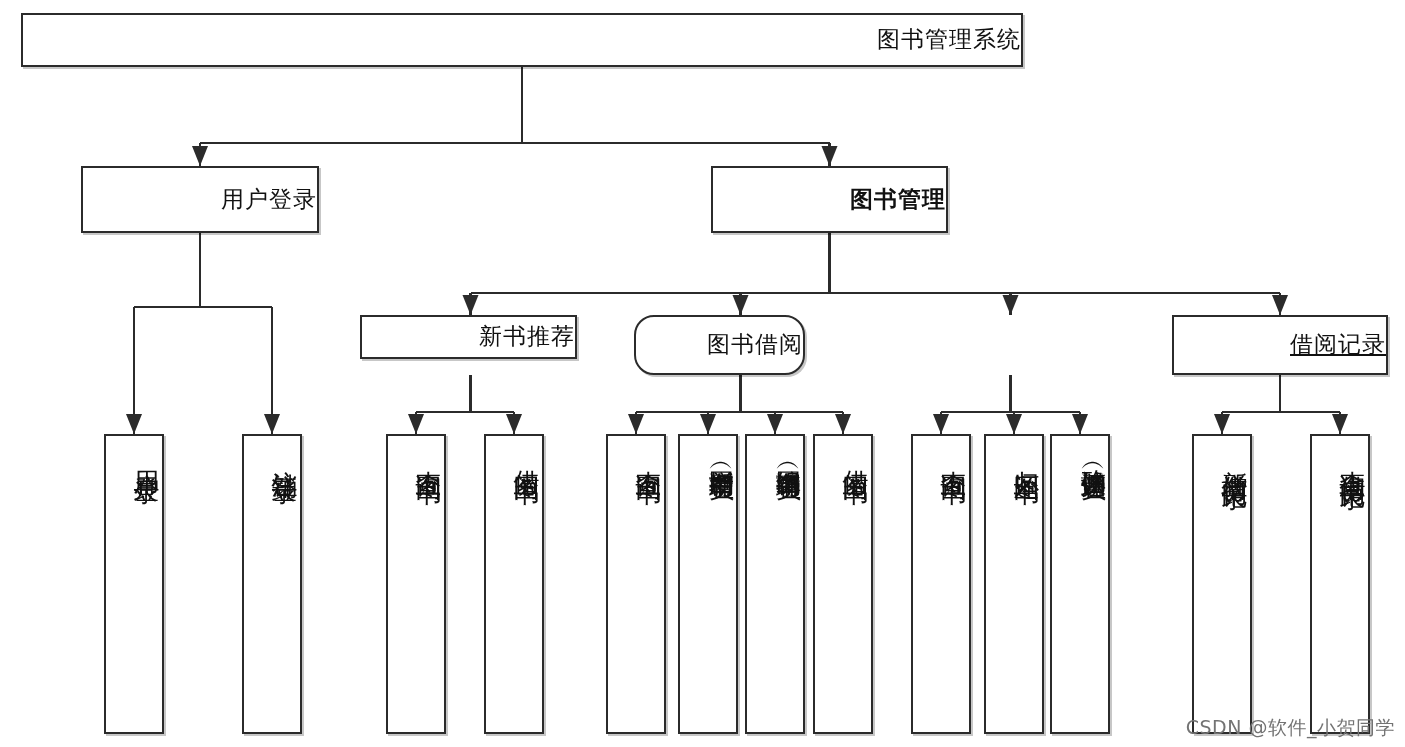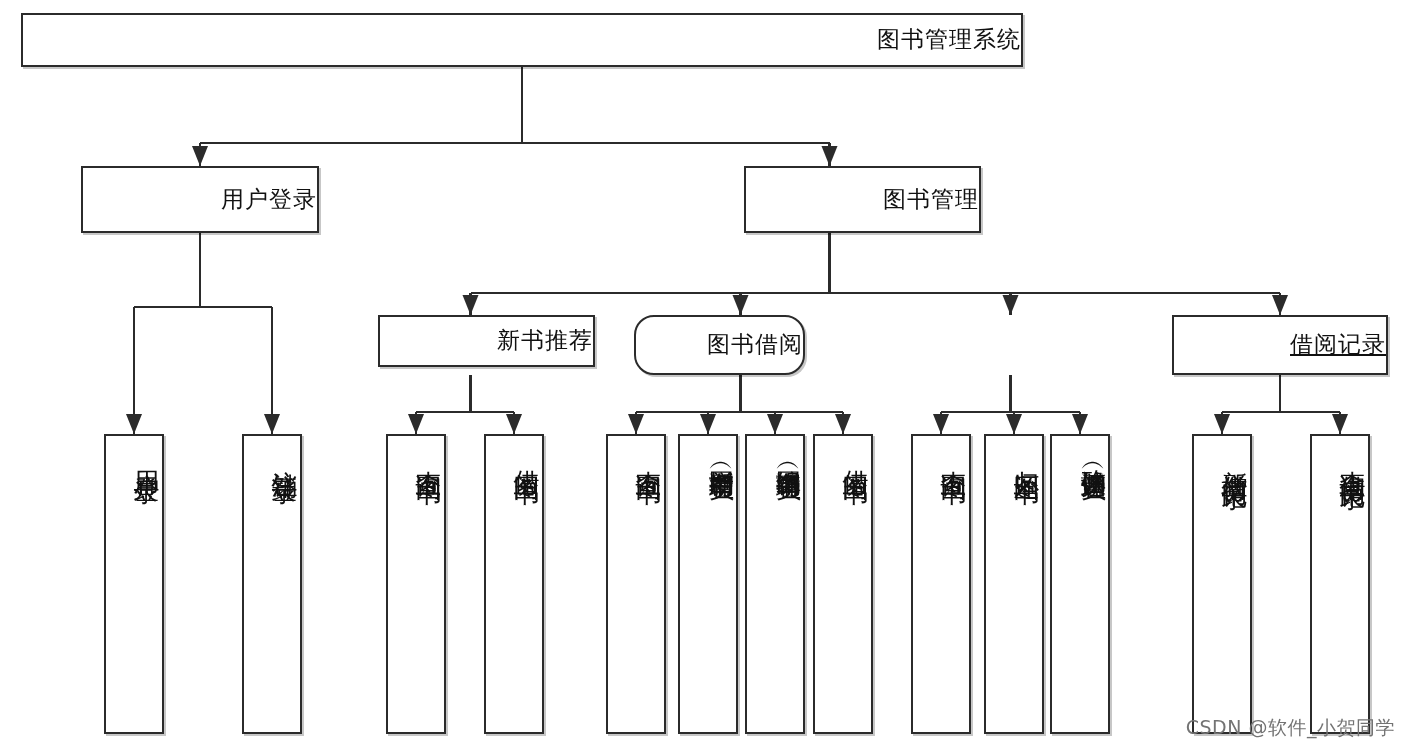--- a/index.html
+++ b/index.html
@@ -131,25 +131,25 @@
       <polygon points="1332,414 1348,414 1340,434" fill="#2b2b2b"></polygon>
     </svg>
 
   <div class="node horiz" style="left:21px; top:13px; width:1002px; height:54px;">
     <span class="node-label">图书管理系统</span>
   </div>
 
   <div class="node horiz" style="left:81px; top:166px; width:238px; height:67px;">
     <span class="node-label">用户登录</span>
   </div>
-  <div class="node horiz" style="left:744px; top:166px; width:237px; height:67px;">
+  <div class="node horiz" style="left:711px; top:166px; width:237px; height:67px;font-weight:bold;">
     <span class="node-label">图书管理</span>
   </div>
 
-  <div class="node horiz" style="left:378px; top:315px; width:217px; height:52px;padding-left:44px;">
+  <div class="node horiz" style="left:360px; top:315px; width:217px; height:44px;padding-left:44px;">
     <span class="node-label">新书推荐</span>
   </div>
   <div class="node horiz" style="left:634px; top:315px; width:171px; height:60px;border-radius:20px;">
     <span class="node-label">图书借阅</span>
   </div>
   <div class="node horiz" style="left:1172px; top:315px; width:216px; height:60px;text-decoration:underline;">
     <span class="node-label">借阅记录</span>
   </div>
 
   <div class="node vert" style="left:104px; top:434px; width:60px; height:300px;">

